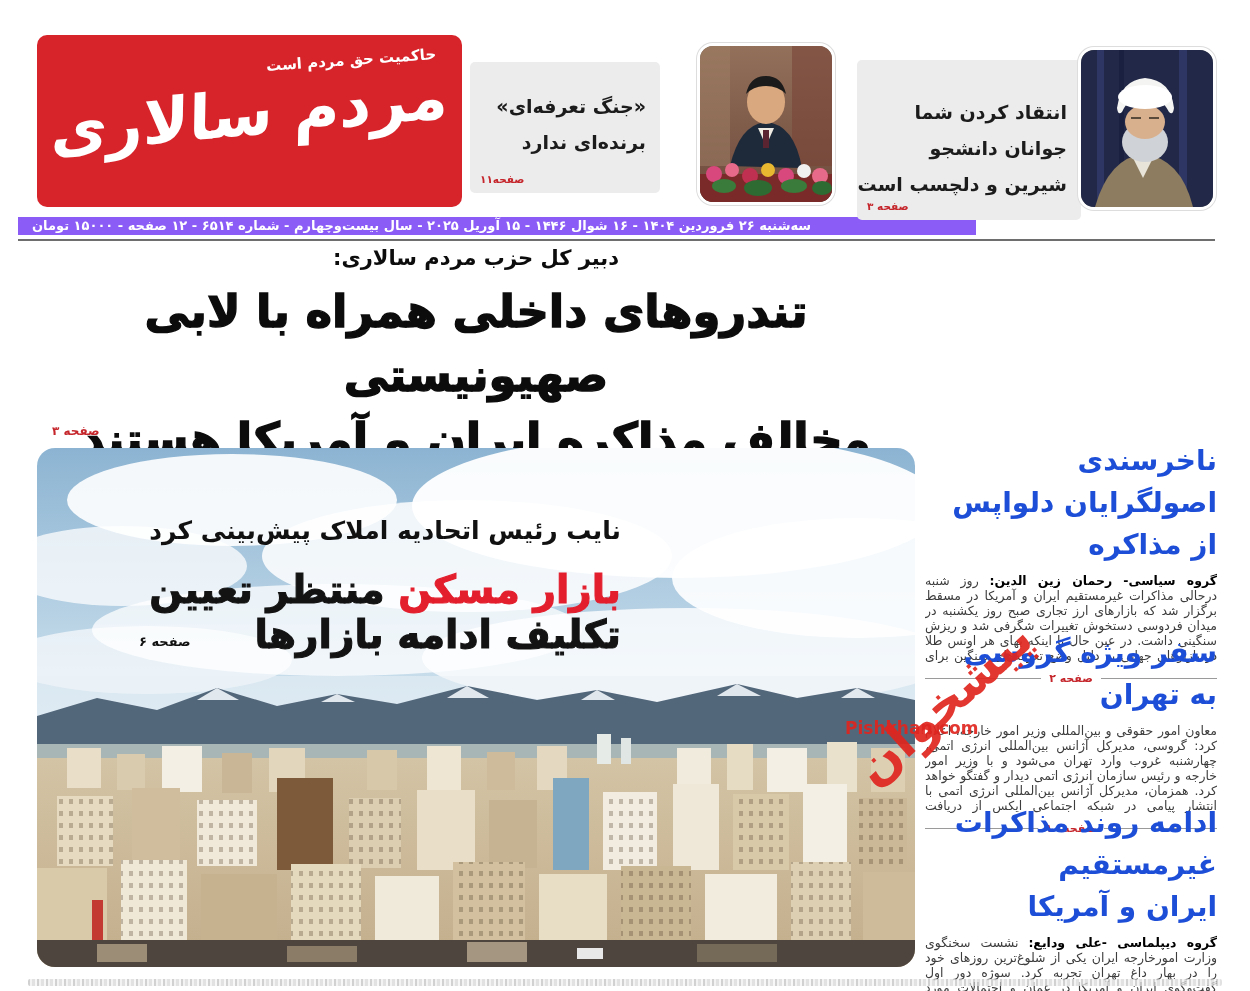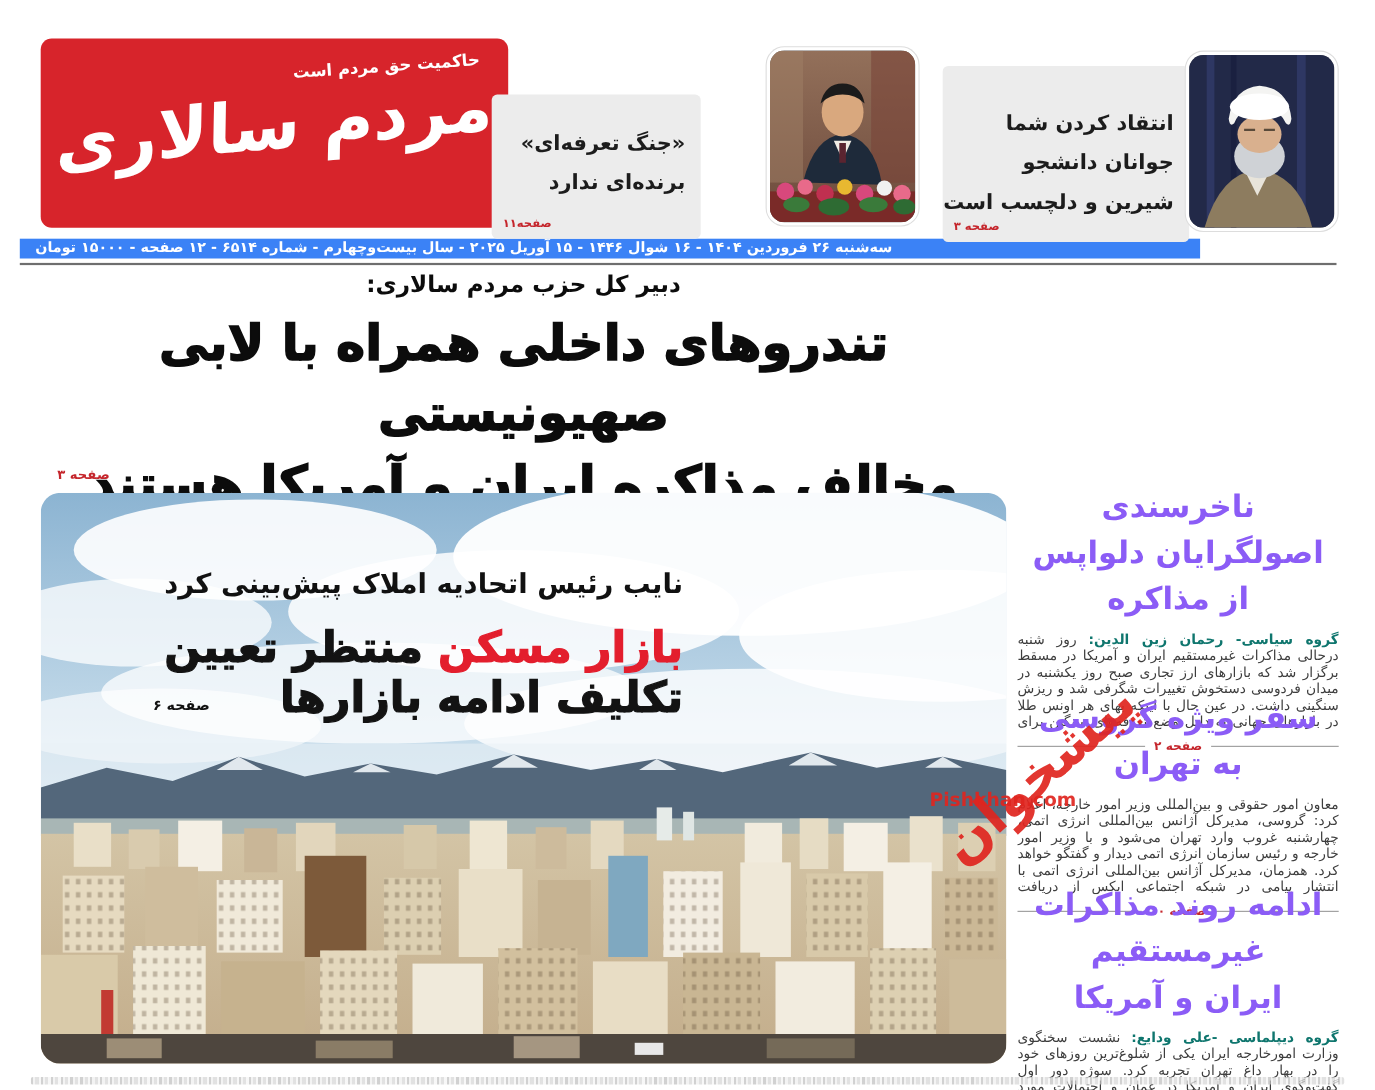--- a/index.html
+++ b/index.html
@@ -6,26 +6,26 @@
   html,body { background:#fff; }
   body { font-family:"DejaVu Sans", sans-serif; width:1250px; height:991px; position:relative; overflow:hidden; direction:rtl; }
   .abs { position:absolute; }
 
   
   .masthead { left:37px; top:35px; width:425px; height:172px; background:#d7242b; border-radius:10px; overflow:visible; }
   .masthead .tagline { position:absolute; top:16px; right:26px; color:#fff; font-size:15px; font-weight:bold; transform:rotate(-4deg); }
   .masthead .title { position:absolute; top:48px; right:10px; width:405px; text-align:center; color:#fff; font-size:62px; font-weight:bold; transform:rotate(-5deg) skewX(-6deg); letter-spacing:-2px; line-height:1; }
 
   
-  .datebar { left:18px; top:217px; width:1073px; height:18px; background:#3b82f6; color:#fff; font-size:13px; font-weight:bold; line-height:18px; direction:rtl; text-align:left; padding-left:14px; white-space:nowrap; }
+  .datebar { left:18px; top:217px; width:958px; height:18px; background:#8b5cf6; color:#fff; font-size:13px; font-weight:bold; line-height:18px; direction:rtl; text-align:left; padding-left:14px; white-space:nowrap; }
   .toprule { left:18px; top:239px; width:1197px; height:2px; background:#6e6e6e; }
 
   
   .teaser { background:#ececec; border-radius:5px; }
-  .teaser1 { left:447px; top:62px; width:190px; height:131px;margin-top:24px; }
+  .teaser1 { left:470px; top:62px; width:190px; height:131px; }
   .teaser2 { left:857px; top:60px; width:224px; height:160px;text-decoration:underline; }
   .teaser .tlines { position:absolute; top:26px; right:14px; text-align:right; font-size:19px; font-weight:bold; color:#1c1c1c; line-height:36px; }
   .teaser2 .tlines { top:34px; }
   .teaser .pref { position:absolute; left:10px; bottom:8px; color:#c5262c; font-size:10.5px; font-weight:bold; }
   .photo-card { border-radius:16px; border:3px solid #fff; box-shadow:0 0 0 1px #ddd; overflow:hidden; background:#777; }
   .xi-photo { left:697px; top:43px; width:138px; height:162px; }
   .cleric-photo { left:1078px; top:47px; width:138px; height:163px; }
 
   
   .lead { left:37px; top:246px; width:878px; text-align:center; direction:rtl; color:#0c0c0c; }
@@ -39,24 +39,24 @@
   .photo-overlay { position:absolute; left:18px; top:68px; width:566px; text-align:right; direction:rtl; }
   .photo-overlay .pkicker { font-size:25px; font-weight:bold; color:#111; }
   .photo-overlay .phl { margin-top:22px; font-size:39px; font-weight:bold; color:#131313; -webkit-text-stroke:1.1px #131313; }
   .photo-overlay .phl .red { color:#e31e2d; -webkit-text-stroke:1.1px #e31e2d; }
   .photo-pref { position:absolute; left:62px; top:186px; font-size:13px; font-weight:bold; color:#111;margin-left:40px; }
 
   
   .rightcol { left:925px; top:440px; width:292px; height:545px; direction:rtl; }
   .art { position:absolute; right:0; width:292px; }
   .art1 { top:0; } .art2 { top:192px; } .art3 { top:362px; }
-  .art .atitle { color:#8b5cf6; font-size:28px; font-weight:bold; line-height:42px; text-align:center; }
+  .art .atitle { color:#1d4ed8; font-size:28px; font-weight:bold; line-height:42px; text-align:right; }
   .art .abody { margin-top:7px; font-size:12.5px; line-height:15px; color:#3d3d3d; text-align:justify; overflow:hidden; }
   .art1 .abody { height:90px; } .art2 .abody { height:90px; } .art3 .abody { height:76px; }
-  .art .abody b { color:#0f766e; }
+  .art .abody b { color:#000000; }
   .pagesep { display:flex; align-items:center; gap:8px; margin-top:9px; }
   .pagesep .ln { flex:1; border-top:1.5px solid #9a9a9a; }
   .pagesep .pref { color:#c5262c; font-size:11px; font-weight:bold; }
 
   
   .wm { left:843px; top:622px; width:170px; height:180px; z-index:30; pointer-events:none; }
   .wm .wtext { position:absolute; left:-8px; top:52px; color:#e0251f; font-size:50px; font-weight:bold; transform:rotate(-42deg); opacity:.92; white-space:nowrap; }
   .wm .wdomain { position:absolute; left:2px; top:96px; color:#e0251f; font-size:17px; font-weight:bold; direction:ltr; opacity:.92; }
 
   

